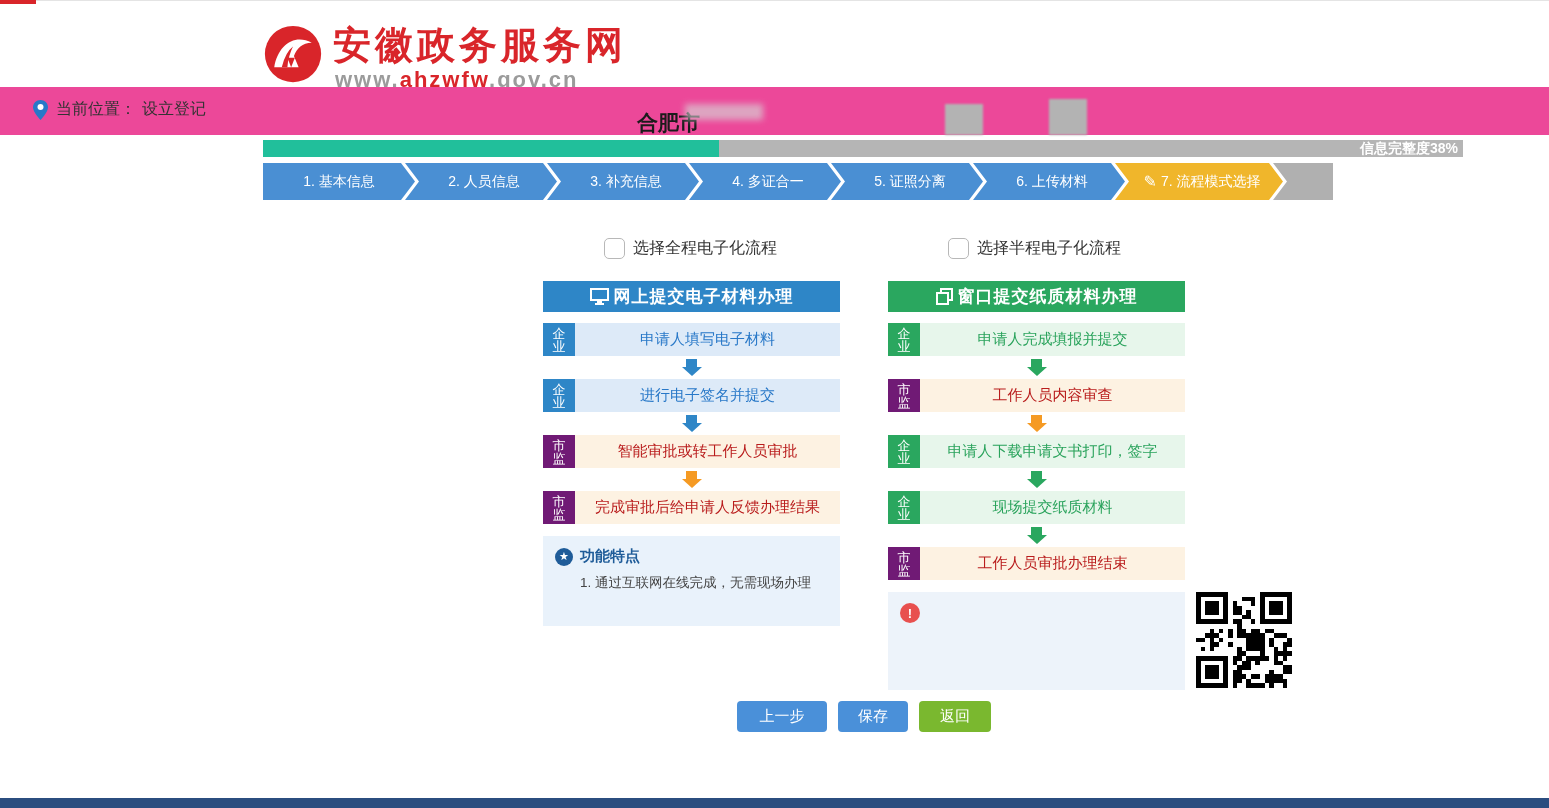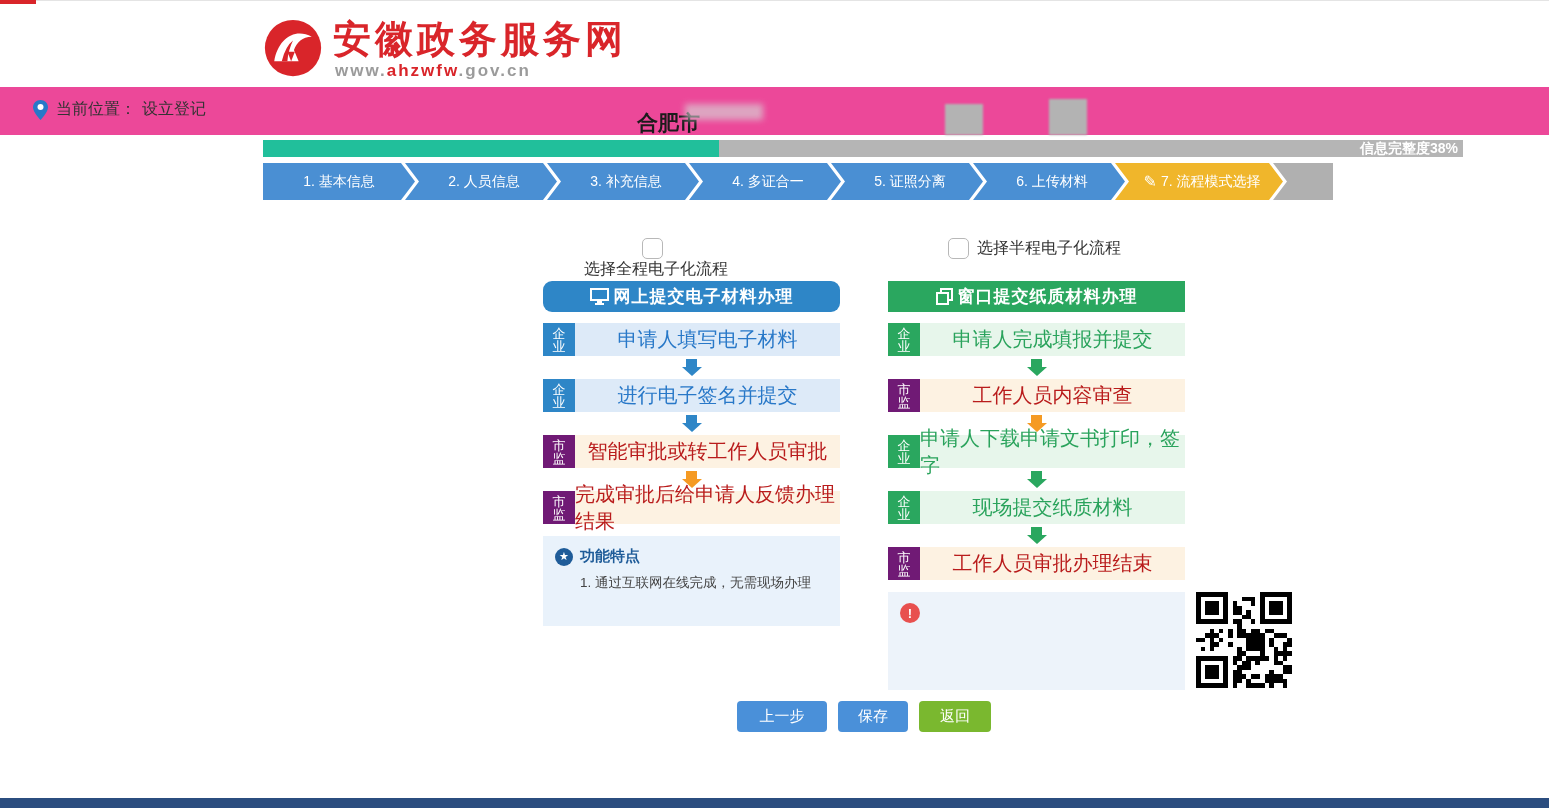--- a/index.html
+++ b/index.html
@@ -5,26 +5,26 @@
   * { margin:0; padding:0; box-sizing:border-box; }
   html,body { width:1549px; height:808px; }
   body { font-family:"Liberation Sans","DejaVu Sans",sans-serif; background:#fff; overflow:hidden; position:relative; }
   .page { position:relative; width:1549px; height:808px; background:#fff; }
 
   
   .top-strip { position:absolute; left:0; top:0; width:36px; height:4px; background:#d9252a; }
   .top-line { position:absolute; left:0; top:0; width:100%; height:1px; background:#e4e4e4; }
 
   
-  .header { position:absolute; left:0; top:5px; width:100%; height:86px; background:#fff; border-bottom:2px solid #a3a3a3; }
+  .header { position:absolute; left:0; top:11px; width:100%; height:86px; background:#fff; border-bottom:2px solid #a3a3a3; }
   .logo-wrap { position:absolute; left:263px; top:13px; display:flex; align-items:flex-start; }
   .logo-circle { width:60px; height:60px; }
   .brand { margin-left:10px; }
   .site-name { color:#d9252a; font-size:38px; font-weight:bold; letter-spacing:4px; line-height:42px; }
-  .site-url { font-size:17px; font-weight:bold; color:#9b9b9b; letter-spacing:2px; margin-top:1px; margin-left:2px;}
+  .site-url { font-size:22px; font-weight:bold; color:#9b9b9b; letter-spacing:2px; margin-top:1px; margin-left:2px;}
   .site-url .hl { color:#d9252a; }
 
   
   .crumb-band { position:absolute; left:0; top:87px; width:100%; height:48px; background:#ec4899; }
   .crumb { position:absolute; left:33px; top:12px; display:flex; align-items:center; font-size:16px; color:#333; }
   .pin { width:15px; height:20px; margin-right:8px; }
   .page-title { position:absolute; left:637px; top:22px; font-size:21px; font-weight:bold; color:#1b1b1b; }
   .title-blur { position:absolute; left:685px; top:17px; width:78px; height:16px; background:#d6d6d6; filter:blur(3px); opacity:.65; }
   .redact-a { position:absolute; left:945px; top:17px; width:38px; height:31px; background:#b3b3b3; filter:blur(1px); }
   .redact-b { position:absolute; left:1049px; top:12px; width:38px; height:36px; background:#b3b3b3; filter:blur(1px); }
@@ -41,40 +41,40 @@
          clip-path:polygon(0 0, calc(100% - 14px) 0, 100% 50%, calc(100% - 14px) 100%, 0 100%, 14px 50%);
          margin-left:-10px; padding-left:6px; cursor:pointer; }
   .tab.first { clip-path:polygon(0 0, calc(100% - 14px) 0, 100% 50%, calc(100% - 14px) 100%, 0 100%); margin-left:0; padding-left:0; }
   .tab.active { background:#f0b62b; width:168px; }
   .tab .pencil { font-size:16px; margin-right:4px; }
   .tab-filler { flex:1 1 auto; background:#b0b0b0; margin-left:-10px;
                 clip-path:polygon(0 0, 100% 0, 100% 100%, 0 100%, 14px 50%); }
 
   
   .opt { position:absolute; top:238px; display:flex; align-items:center; }
-  .opt-1 { left:576px;flex-direction:column; }
+  .opt-1 { left:604px; }
   .opt-2 { left:948px; }
   .checkbox { width:21px; height:21px; background:#fff; border:1px solid #b8b8b8; border-radius:5px; cursor:pointer; }
   .opt-label { margin-left:8px; font-size:16px; color:#333; }
 
   
   .flow { position:absolute; top:281px; width:297px; }
   .flow-left { left:543px; }
   .flow-right { left:888px; }
   .flow-header { height:31px; display:flex; align-items:center; justify-content:center; color:#fff; font-size:17px; font-weight:bold; letter-spacing:1px; }
-  .fh-blue { background:#2e86c7;border-radius:9px; }
+  .fh-blue { background:#2e86c7; }
   .fh-green { background:#2aa75f; }
   .flow-header svg { margin-right:5px; }
   .flow-body { margin-top:11px; }
   .frow { display:flex; height:33px; }
   .ftag { width:32px; color:#fff; font-size:13px; line-height:13px; display:flex; align-items:center; justify-content:center; text-align:center; padding:3px 9px; word-break:break-all; }
   .tag-blue { background:#2e86c7; }
   .tag-orange { background:#701a75; }
   .tag-green { background:#2aa75f; }
-  .ftext { flex:1; display:flex; align-items:center; justify-content:center; font-size:20px; }
+  .ftext { flex:1; display:flex; align-items:center; justify-content:center; font-size:15px; }
   .row-blue { background:#ddeaf8; color:#2878c8; }
   .row-orange { background:#fdf2e2; color:#b91c1c; }
   .row-green { background:#e7f6eb; color:#2aa35c; }
   .flow-arrow { height:23px; display:flex; flex-direction:column; align-items:center; justify-content:center; }
   .flow-arrow .stem { width:11px; height:8px; }
   .flow-arrow .head { width:0; height:0; border-left:10px solid transparent; border-right:10px solid transparent; border-top:9px solid; }
   .c-blue .stem { background:#2e86c7; } .c-blue .head { border-top-color:#2e86c7; }
   .c-orange .stem { background:#f59a23; } .c-orange .head { border-top-color:#f59a23; }
   .c-green .stem { background:#2aa75f; } .c-green .head { border-top-color:#2aa75f; }
 

